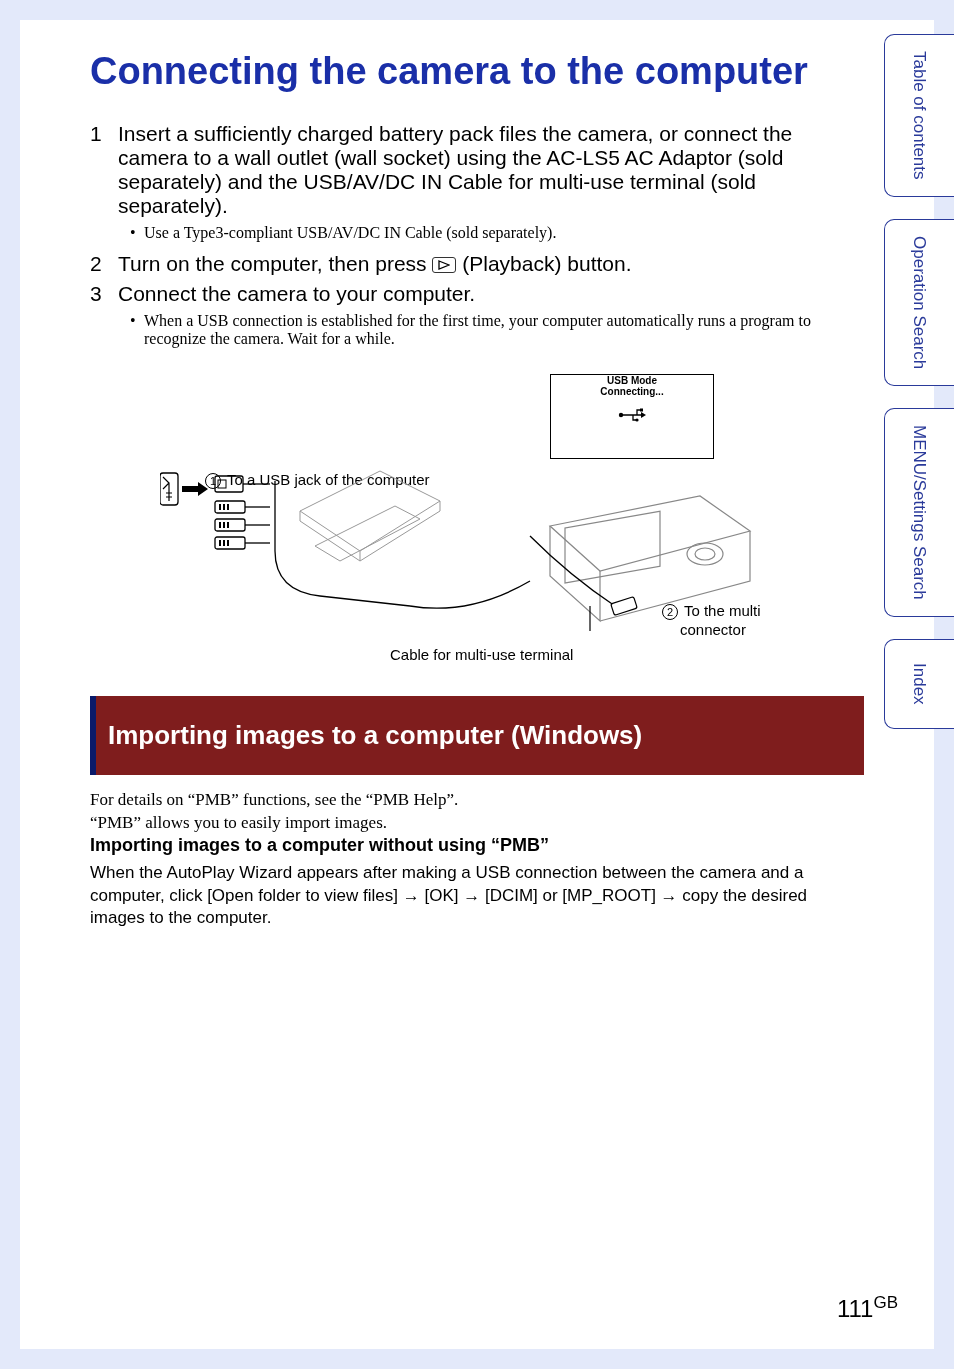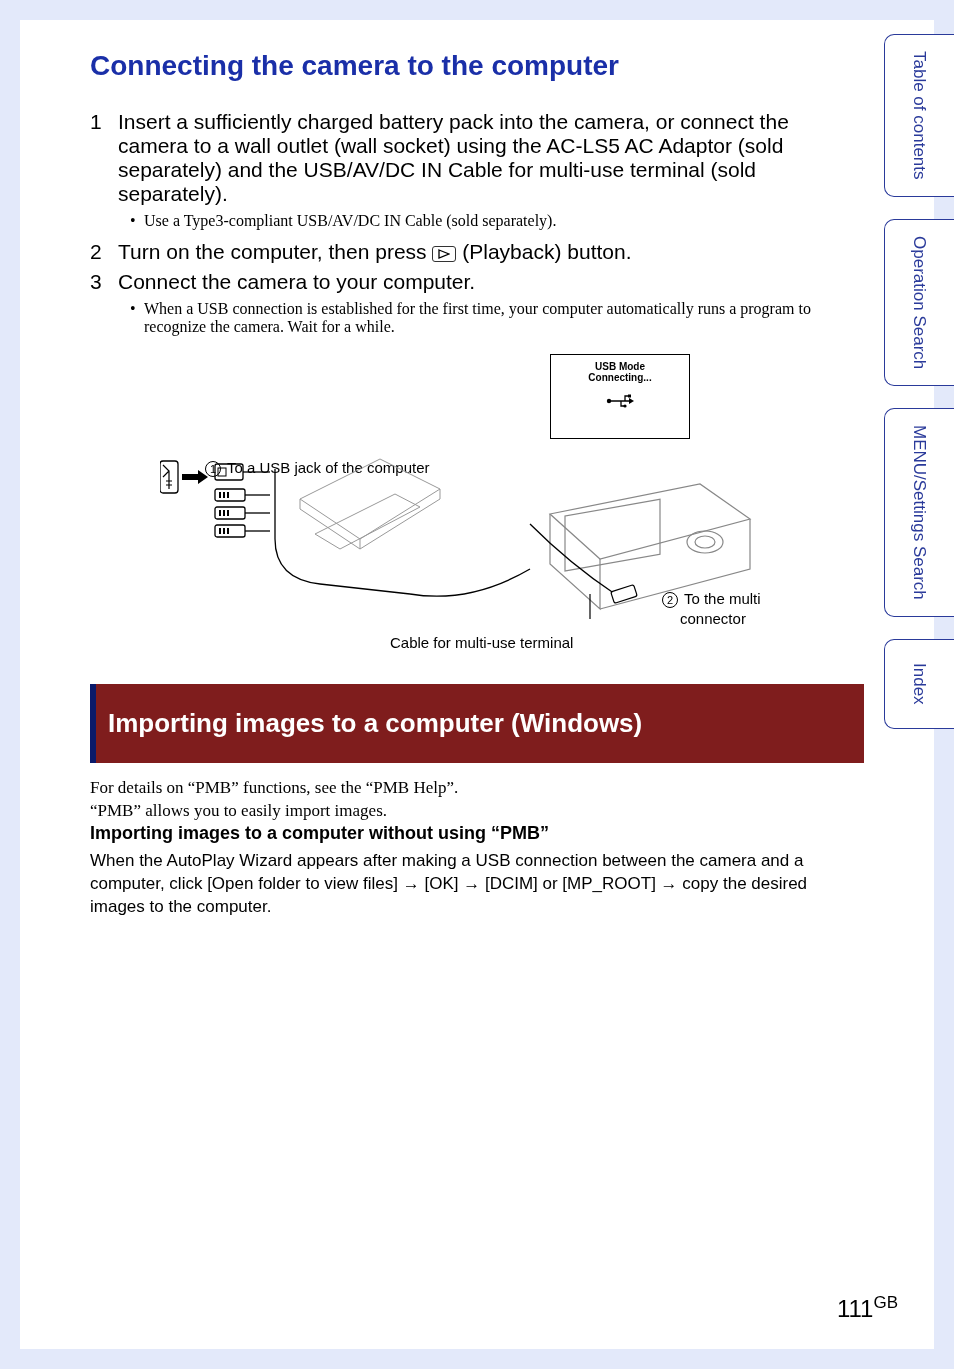--- a/index.html
+++ b/index.html
@@ -43,21 +43,21 @@
     cursor: pointer;
     line-height: 1.15;
     min-height: 110px;
     display: flex;
     align-items: center;
     justify-content: center;
   }
   .tab.tall { min-height: 170px; }
   h1.title {
     color: #1a2fa8;
-    font-size: 28px;
+    font-size: 38px;
     font-weight: bold;
     line-height: 1.15;
     margin-bottom: 28px;
     font-family: Arial, Helvetica, sans-serif;
   }
   .step {
     font-size: 21px;
     margin-bottom: 6px;
     display: flex;
   }
@@ -85,28 +85,27 @@
   }
   .playback-icon svg { display: block; }
   .diagram {
     margin: 18px 0 30px 0;
     position: relative;
     height: 300px;
   }
   .screen-box {
     position: absolute;
     left: 460px;
-    top: 0;
-    width: 140px;
+    top: 8px;
+    width: 164px;
     height: 85px;
     border: 1.5px solid #000;
     font-size: 10px;
     text-align: center;
     font-weight: bold;
-    padding-top: 6px;
   }
   .usb-glyph {
     margin-top: 8px;
     font-size: 18px;
   }
   .callout1 {
     position: absolute;
     left: 115px;
     top: 74px;
     font-size: 15px;
@@ -168,21 +167,21 @@
 </style>
 </head>
 <body>
 
 <div class="page">
 
   <h1 class="title">Connecting the camera to the computer</h1>
 
   <div class="step">
     <div class="step-num">1</div>
-    <div class="step-body">Insert a sufficiently charged battery pack into the camera, or connect the camera to a wall outlet (wall socket) using the AC-LS5 AC Adaptor (sold separately) and the USB/AV/DC IN Cable for multi-use terminal (sold separately).</div>
+    <div class="step-body">Insert a sufficiently charged battery pack files the camera, or connect the camera to a wall outlet (wall socket) using the AC-LS5 AC Adaptor (sold separately) and the USB/AV/DC IN Cable for multi-use terminal (sold separately).</div>
   </div>
   <div class="sub-bullet">
     <span class="dot">•</span>
     <span>Use a Type3-compliant USB/AV/DC IN Cable (sold separately).</span>
   </div>
 
   <div class="step">
     <div class="step-num">2</div>
     <div class="step-body">
       <span>Turn on the computer, then press </span>

